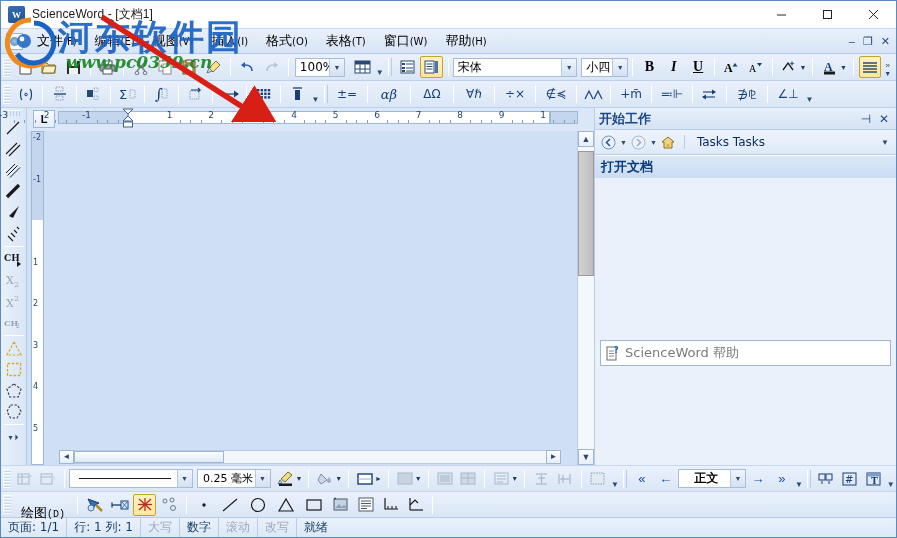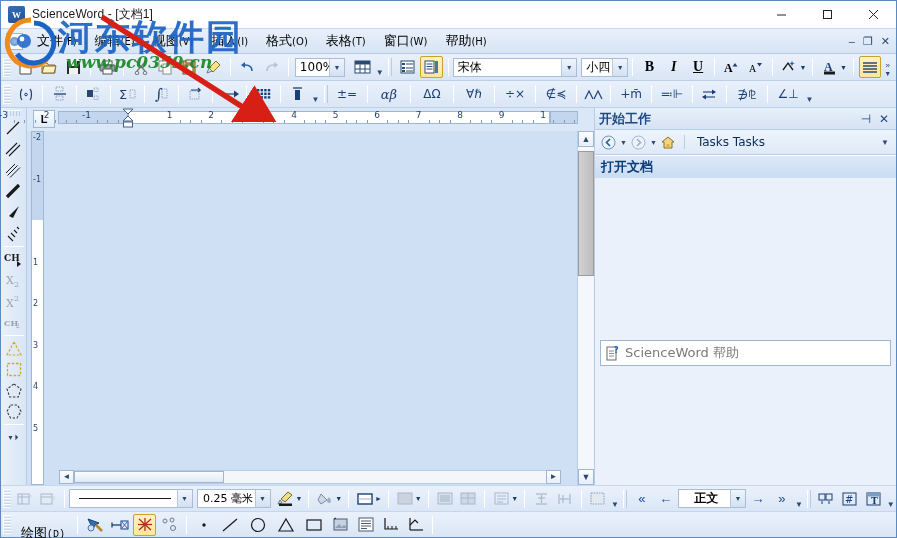--- a/index.html
+++ b/index.html
@@ -1127,20 +1127,29 @@
       <div class="tb-btn">
         <svg width="18" height="15" viewBox="0 0 18 15">
             <path d="M3 1v12" stroke="#1a1a1a" stroke-width="1.2"></path>
             <path d="M3 8l5-5 3 3" fill="none" stroke="#1a1a1a" stroke-width="1.2"></path>
             <path d="M3 13h13" stroke="#1a1a1a" stroke-width="1.2"></path>
           </svg>
       </div>
       <div class="tb-sep"></div>
     </div>
 
+    <div class="statusbar">
+      <div class="sb-cell">页面: 1/1</div>
+      <div class="sb-cell">行: 1 列: 1</div>
+      <div class="sb-cell dim">大写</div>
+      <div class="sb-cell">数字</div>
+      <div class="sb-cell dim">滚动</div>
+      <div class="sb-cell dim">改写</div>
+      <div class="sb-cell last">就绪</div>
+    </div>
   </div>
 </div>
 
 <svg class="wm wm-logo" viewBox="0 0 54 54">
   <path d="M27 4a23 23 0 1 0 16 39" fill="none" stroke="#f08a1d" stroke-width="5"></path>
   <path d="M30 7a20 20 0 1 1-17 31" fill="none" stroke="#1b63c4" stroke-width="5"></path>
   <circle cx="20" cy="25" r="7" fill="#1b63c4" opacity=".85"></circle>
   <circle cx="18" cy="23" r="2.4" fill="#fff"></circle>
 </svg>
 <div class="wm wm-text">河东软件园</div>

